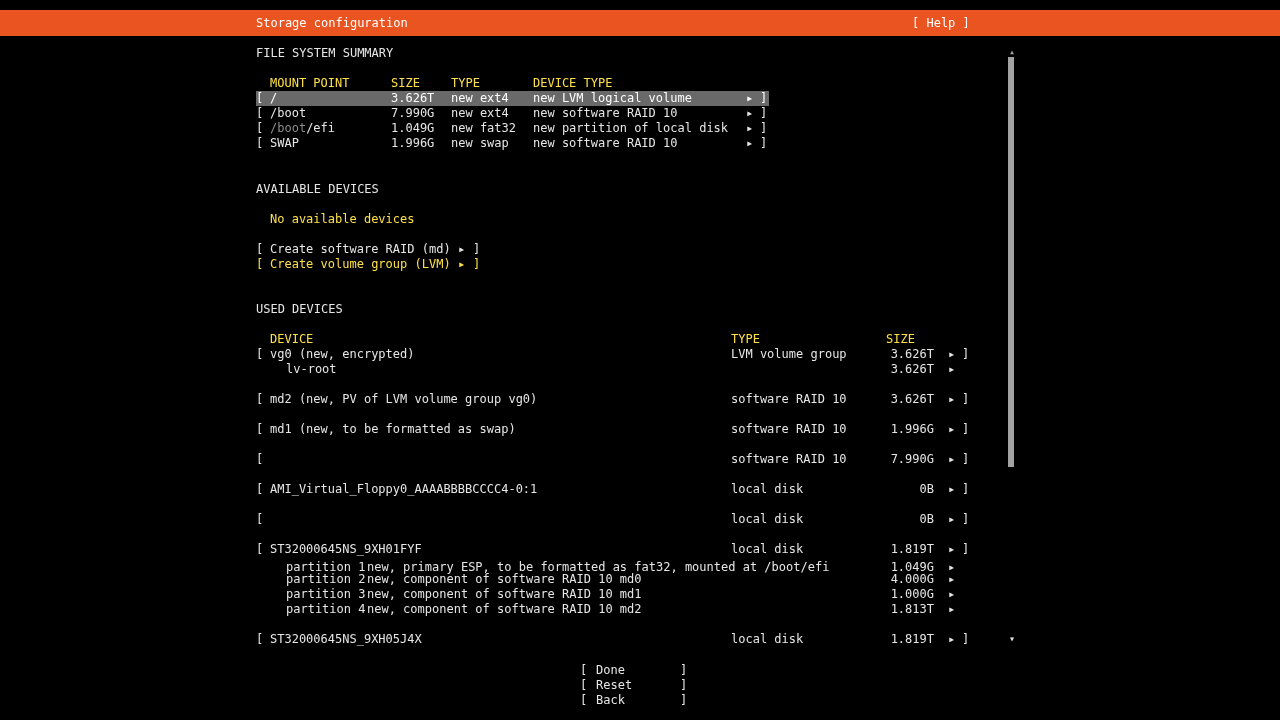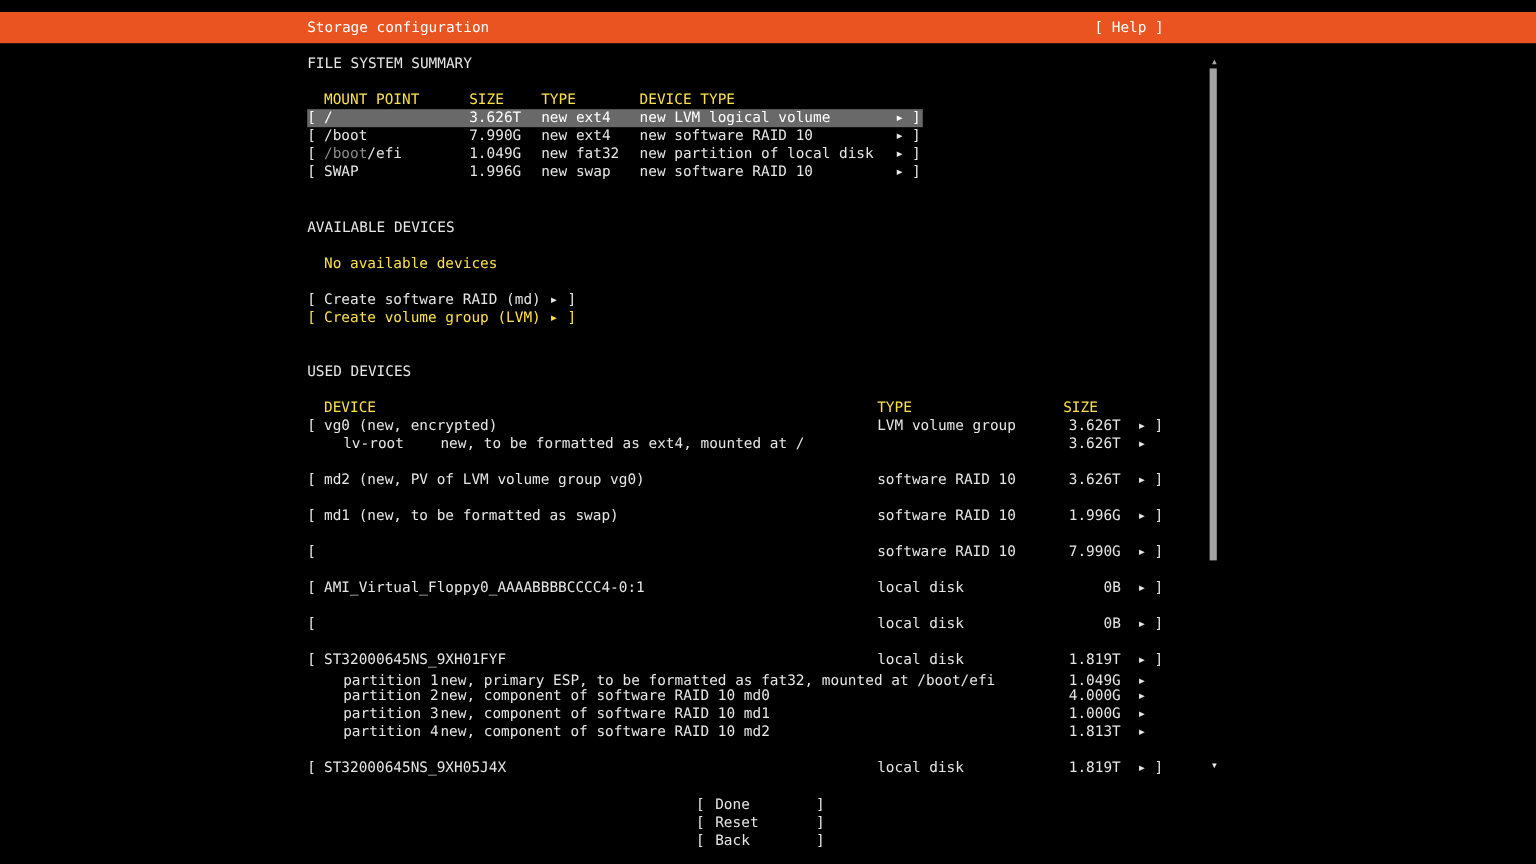--- a/index.html
+++ b/index.html
@@ -136,21 +136,20 @@
   <span class="u-lb">[</span>
   <span class="u-device">vg0 (new, encrypted)</span>
   <span class="u-type">LVM volume group</span>
   <span class="u-size">3.626T</span>
   <span class="u-arrow">▸</span>
   <span class="u-rb">]</span>
 </div>
 
 <div class="row ud" style="top:362px">
   <span class="u-name">lv-root</span>
-  <span class="u-desc">new, to be formatted as ext4, mounted at /</span>
   <span class="u-size">3.626T</span>
   <span class="u-arrow">▸</span>
 </div>
 
 <div class="row ud" style="top:392px">
   <span class="u-lb">[</span>
   <span class="u-device">md2 (new, PV of LVM volume group vg0)</span>
   <span class="u-type">software RAID 10</span>
   <span class="u-size">3.626T</span>
   <span class="u-arrow">▸</span>

